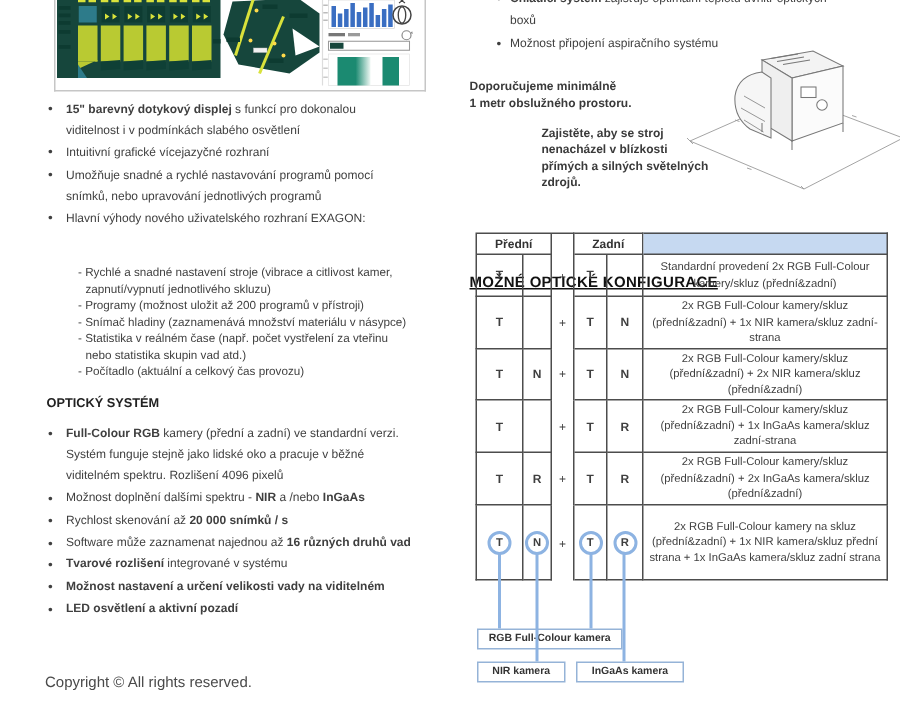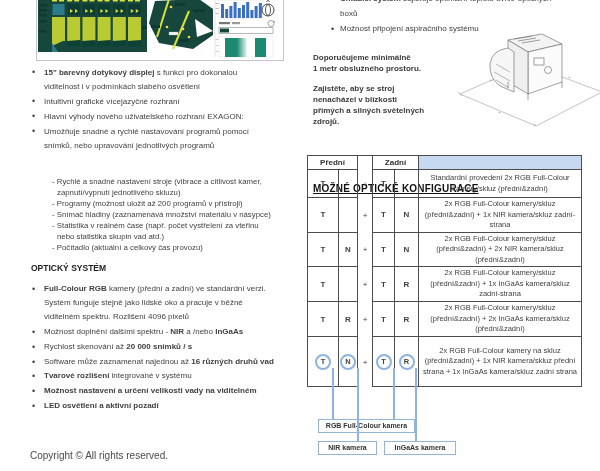--- a/index.html
+++ b/index.html
@@ -21,26 +21,26 @@
   #optical-list{margin-top:8px;}
   #optical-list li{line-height:14px;margin-bottom:0.7px;}
   #copyright{position:absolute;left:30px;top:450px;font-size:10px;color:#4a4a4a;}
 
   
   #right-bullets{position:absolute;left:322px;top:-8px;width:262px;}
   #right-bullets li{line-height:14.5px;padding-left:18px;}
   #right-bullets li::before{left:9px;}
   .note{position:absolute;left:313px;width:200px;font-size:8px;font-weight:bold;color:#3a3a3a;line-height:11px;white-space:pre-line;}
   #note1{top:52px;}
-  #note2{top:83px;}
+  #note2{top:83px;margin-left:48px;}
   #dim-drawing{position:absolute;left:450px;top:30px;width:150px;height:104px;}
   #config-heading{position:absolute;left:313px;top:135px;font-size:10px;font-weight:bold;color:#111;text-decoration:underline;letter-spacing:0.2px;margin-top:48px;}
 
   
-  #config-table{position:absolute;left:307px;top:155px;border-spacing:0;table-layout:fixed;}
+  #config-table{position:absolute;left:317px;top:155px;border-spacing:0;table-layout:fixed;}
   #config-table td,#config-table th{box-sizing:border-box;border-right:1px solid #4d4d4d;border-bottom:1px solid #4d4d4d;padding:0;text-align:center;vertical-align:middle;font-size:8px;color:#3f3f3f;}
   #config-table .c1{border-left:1px solid #4d4d4d;}
   #config-table th{border-top:1px solid #4d4d4d;font-weight:bold;font-size:8px;color:#333;}
   #config-table .pluscol{border-bottom:none;}
   #config-table .letter{font-weight:bold;}
   #config-table td.desc{text-align:center;padding:1px 3px;font-size:7.5px;line-height:10.5px;}
   #config-table th.hdrdesc{background:#c6d9f1;}
   .circle{display:inline-flex;width:12px;height:12px;border:2px solid #8db3e2;border-radius:50%;align-items:center;justify-content:center;font-weight:bold;font-size:7.5px;background:#fff;}
 
   
@@ -188,23 +188,23 @@
         </g>
       </g>
     </svg>
   </div>
 
   <div id="left-col">
     <ul class="blist">
       <li><span class="b">15" barevný dotykový displej</span><span> s funkcí pro dokonalou
 viditelnost i v podmínkách slabého osvětlení</span></li>
       <li><span>Intuitivní grafické vícejazyčné rozhraní</span></li>
-      <li><span>Hlavní výhody nového uživatelského rozhraní EXAGON:</span></li>
       <li><span>Umožňuje snadné a rychlé nastavování programů pomocí
 snímků, nebo upravování jednotlivých programů</span></li>
+      <li><span>Hlavní výhody nového uživatelského rozhraní EXAGON:</span></li>
     </ul>
     <ul class="sub">
       <li>- Rychlé a snadné nastavení stroje (vibrace a citlivost kamer,
 zapnutí/vypnutí jednotlivého skluzu)</li>
       <li>- Programy (možnost uložit až 200 programů v přístroji)</li>
       <li>- Snímač hladiny (zaznamenává množství materiálu v násypce)</li>
       <li>- Statistika v reálném čase (např. počet vystřelení za vteřinu
 nebo statistika skupin vad atd.)</li>
       <li>- Počítadlo (aktuální a celkový čas provozu)</li>
     </ul>

